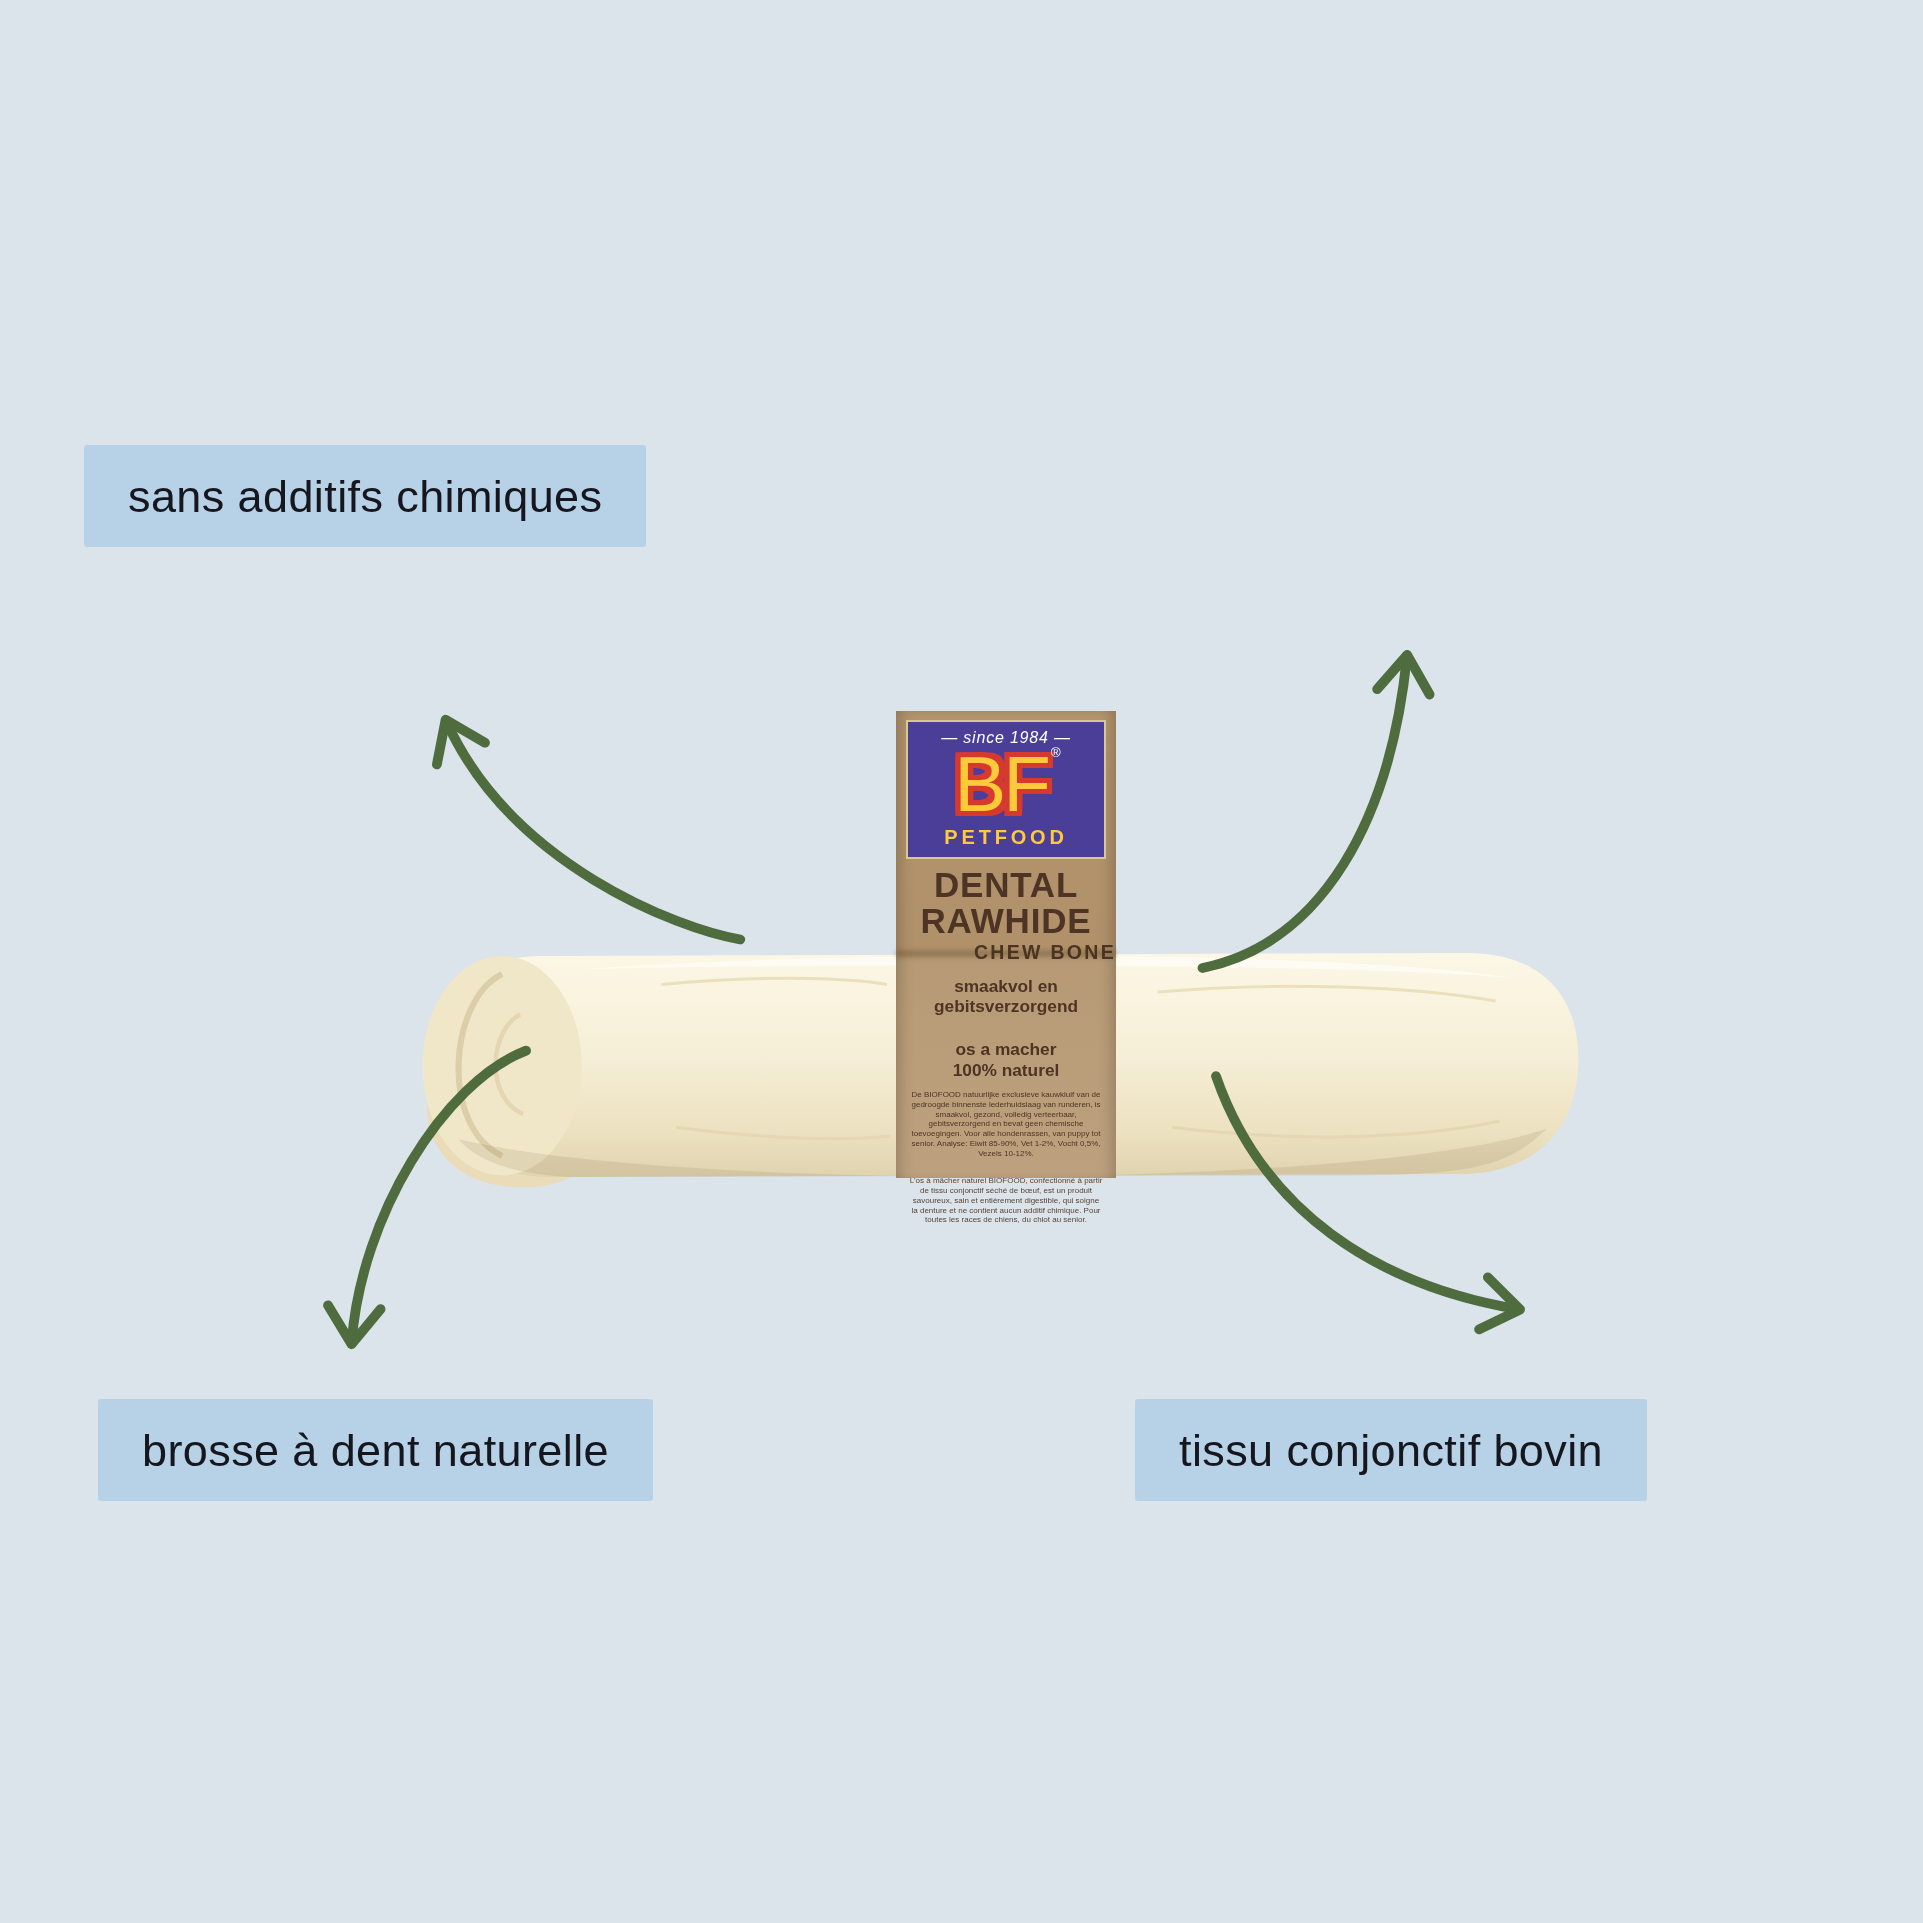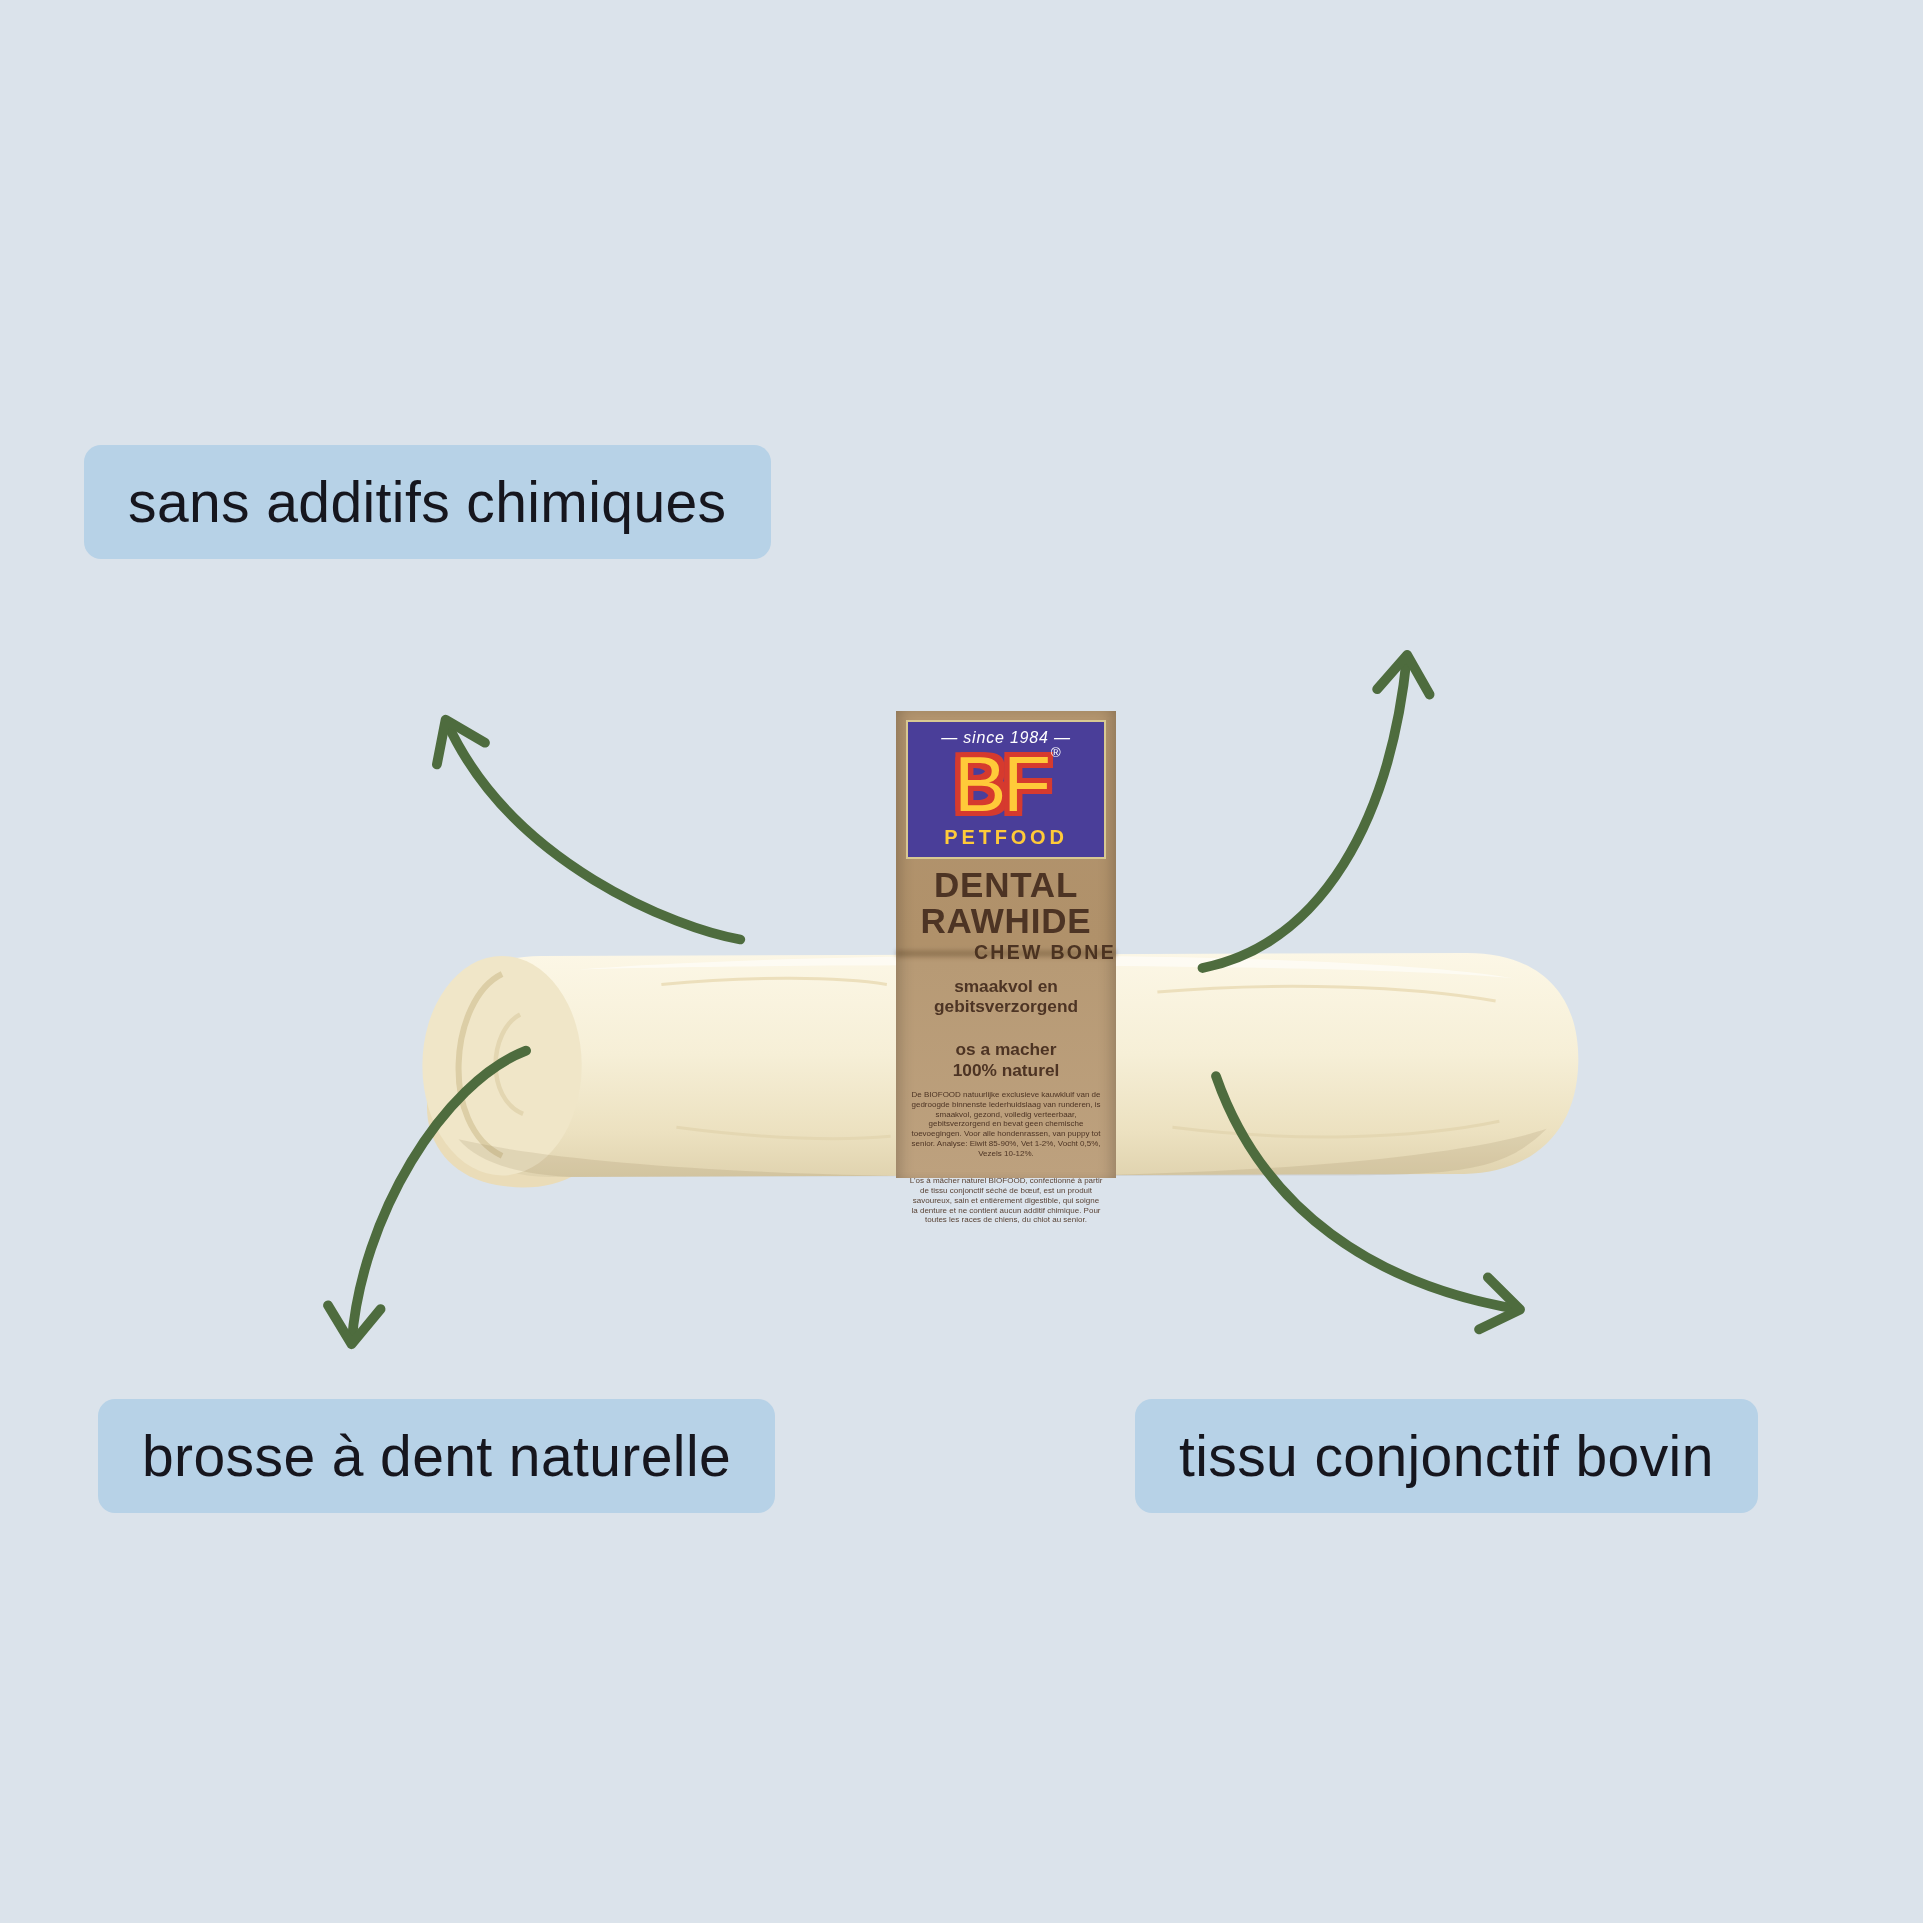--- a/index.html
+++ b/index.html
@@ -4,24 +4,24 @@
 <style>
   html,body{margin:0;padding:0;}
   body{background:var(--page-bg,#dbe3eb);font-family:"Liberation Sans",sans-serif;}
   .canvas{position:relative;width:1924px;height:1924px;background:var(--page-bg,#dbe3eb);overflow:hidden;}
 
   
   .chip{
     position:absolute;
     background:var(--chip-bg,#b7d2e7);
     color:var(--chip-text,#16161e);
-    font-size:57px;
+    font-size:45px;
     line-height:1;
     padding:28.6px 44px;
-    border-radius:17px;
+    border-radius:3px;
     white-space:nowrap;
     letter-spacing:0.4px;
   }
   .chip-tl{left:84px;top:445px;}
   .chip-tr{left:1201px;top:445px;}
   .chip-bl{left:98px;top:1399px;text-align:center;}
   .chip-br{left:1135px;top:1399px;}
 
   
   .roll-svg{position:absolute;left:0;top:0;width:1924px;height:1924px;z-index:1;}

